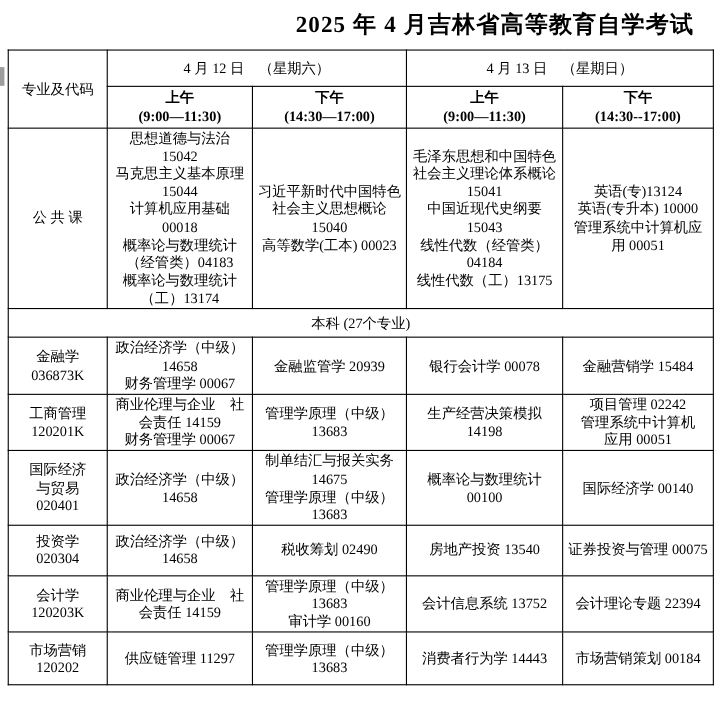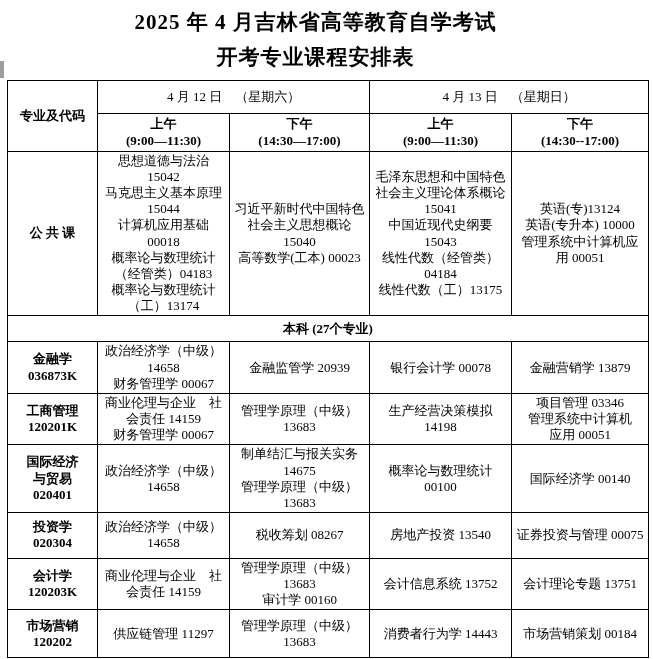--- a/index.html
+++ b/index.html
@@ -1,41 +1,40 @@
 <!DOCTYPE html>
 <html><head>
 <meta charset="utf-8">
 <style>
   html,body{margin:0;padding:0;background:#ffffff;}
   body{width:653px;height:659px;overflow:hidden;position:relative;
        font-family:"Liberation Serif","DejaVu Serif",serif;color:#000;}
-  .title-block{width:631px;text-align:center;padding-top:5px;font-weight:bold;
+  .title-block{width:631px;text-align:right;padding-top:5px;font-weight:bold;
                font-size:21px;line-height:35px;letter-spacing:1px;}
   .edge-artifact{position:absolute;left:0;top:61px;width:4px;height:17px;background:#9d9d9d;}
   table.schedule{border-collapse:collapse;table-layout:fixed;width:641px;
                  margin:5px 0 0 7px;}
   table.schedule td{border:1.5px solid #000;text-align:center;vertical-align:middle;
                     font-size:13px;line-height:1.24;white-space:pre-line;
                     padding:1px 2px;overflow:hidden;}
-  .bold{font-weight:bold;}
+  .bold{font-weight:normal;}
   .r-date{height:33px;}
   .r-time{height:38px;font-weight:bold;}
   .r-public{height:162px;}
   .r-section{height:26px;margin-top:20px;}
   .m0{height:52px;} .m1{height:44px;} .m2{height:62px;}
   .m3{height:46px;} .m4{height:45px;} .m5{height:48px;}
 </style>
 </head>
 <body>
 
 <div class="edge-artifact"></div>
 
 <div class="title-block">
   <div>2025 年 4 月吉林省高等教育自学考试</div>
-  <div>开考专业课程安排表</div>
 </div>
 
 <table class="schedule">
   <colgroup>
     <col style="width:90px">
       <col style="width:132px">
       <col style="width:140px">
     <col style="width:142px">
       <col style="width:137px">
   </colgroup>
@@ -89,33 +88,33 @@
   </tr>
 
   <tr class="m0">
     <td class="bold">金融学
 036873K</td>
     <td>政治经济学（中级）
 14658
 财务管理学 00067</td>
     <td>金融监管学 20939</td>
     <td>银行会计学 00078</td>
-    <td>金融营销学 13879</td>
+    <td>金融营销学 15484</td>
   </tr>
   <tr class="m1">
     <td class="bold">工商管理
 120201K</td>
     <td>商业伦理与企业　社
 会责任 14159
 财务管理学 00067</td>
     <td>管理学原理（中级）
 13683</td>
     <td>生产经营决策模拟
 14198</td>
-    <td>项目管理 03346
+    <td>项目管理 02242
 管理系统中计算机
 应用 00051</td>
   </tr>
   <tr class="m2">
     <td class="bold">国际经济
 与贸易
 020401</td>
     <td>政治经济学（中级）
 14658</td>
     <td>制单结汇与报关实务
@@ -123,34 +122,34 @@
 管理学原理（中级）
 13683</td>
     <td>概率论与数理统计 00100</td>
     <td>国际经济学 00140</td>
   </tr>
   <tr class="m3">
     <td class="bold">投资学
 020304</td>
     <td>政治经济学（中级）
 14658</td>
-    <td>税收筹划 08267</td>
+    <td>税收筹划 02490</td>
     <td>房地产投资 13540</td>
     <td>证券投资与管理 00075</td>
   </tr>
   <tr class="m4">
     <td class="bold">会计学
 120203K</td>
     <td>商业伦理与企业　社
 会责任 14159</td>
     <td>管理学原理（中级）
 13683
 审计学 00160</td>
     <td>会计信息系统 13752</td>
-    <td>会计理论专题 13751</td>
+    <td>会计理论专题 22394</td>
   </tr>
   <tr class="m5">
     <td class="bold">市场营销
 120202</td>
     <td>供应链管理 11297</td>
     <td>管理学原理（中级）
 13683</td>
     <td>消费者行为学 14443</td>
     <td>市场营销策划 00184</td>
   </tr>

